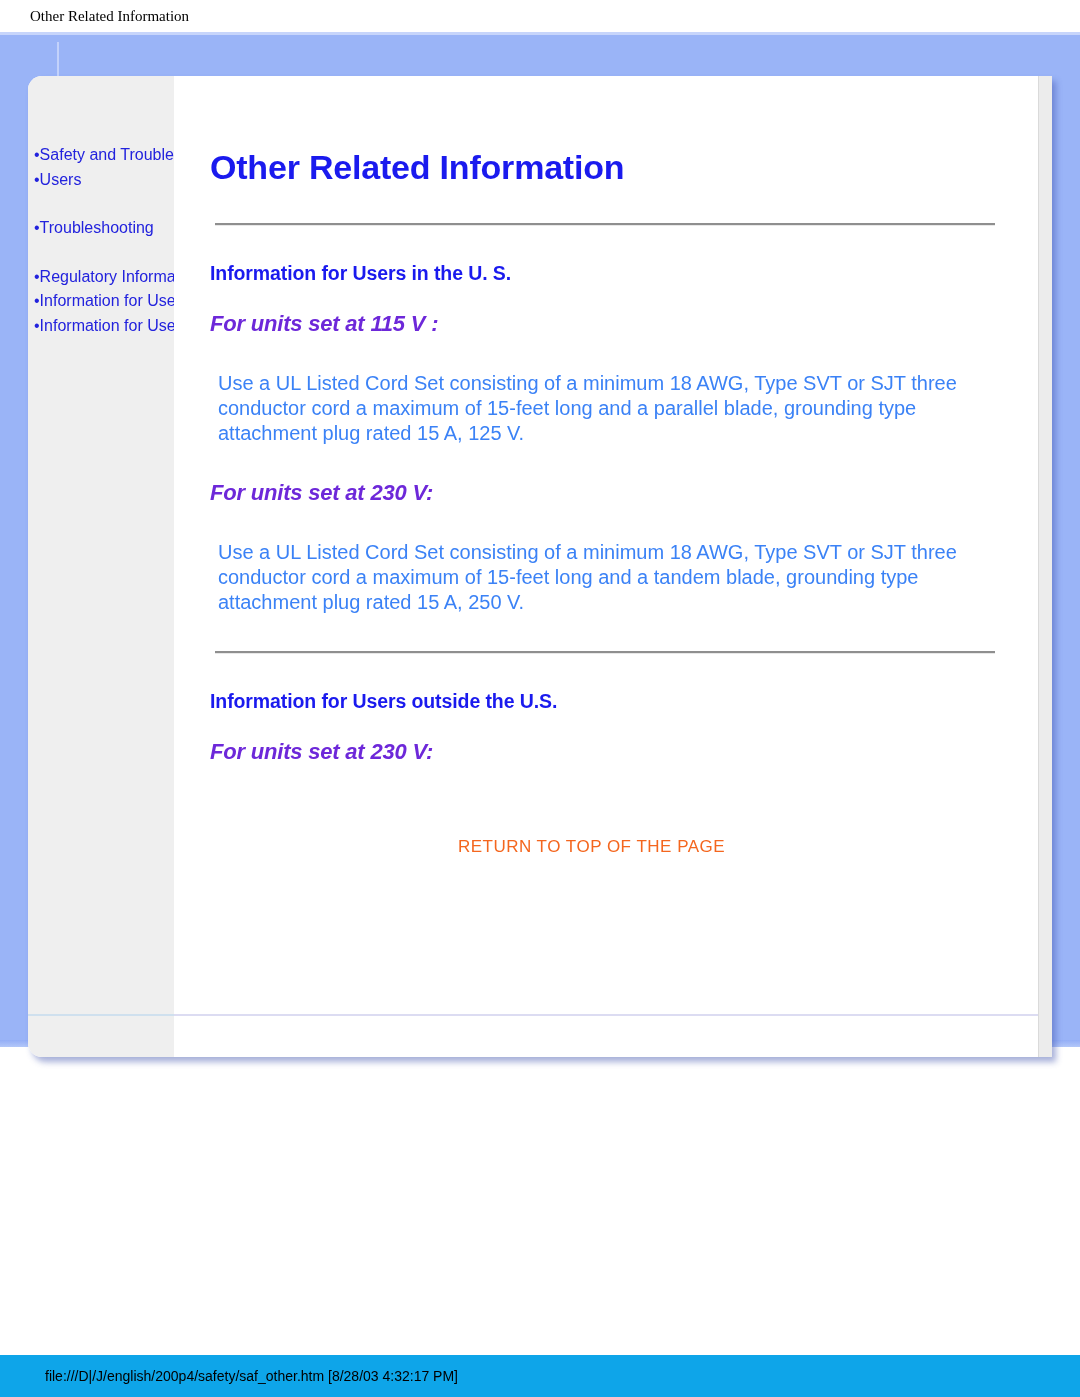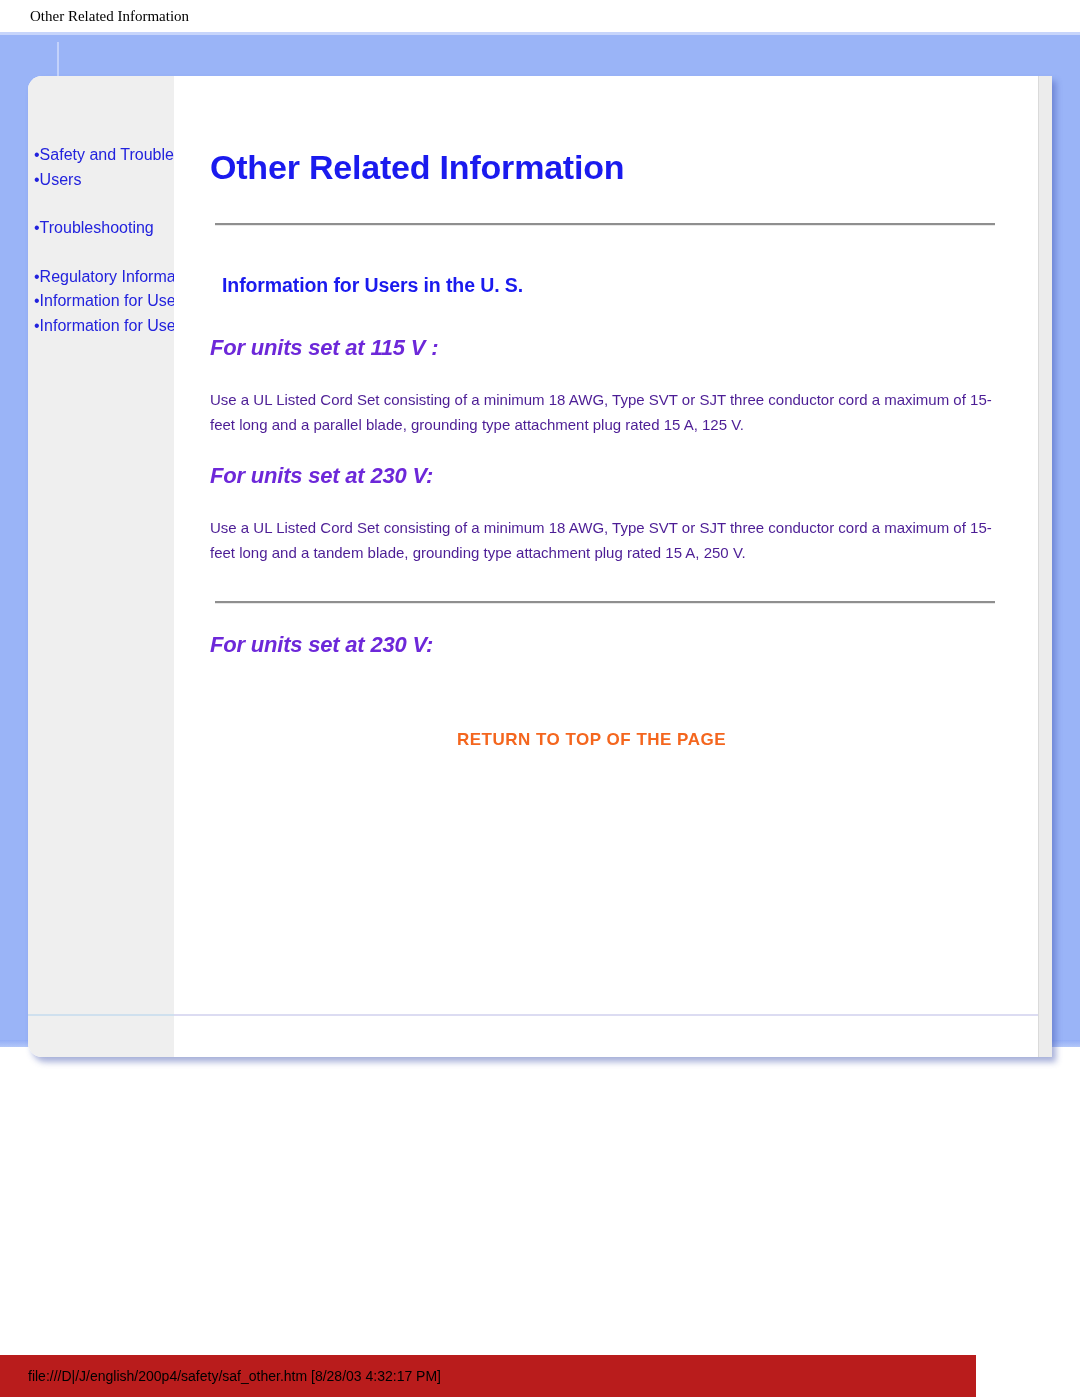--- a/index.html
+++ b/index.html
@@ -148,52 +148,52 @@
     margin: 36px 18px 0 5px;
     height: 0;
   }
   .section {
     padding-top: 2px;
   }
   .section-heading {
     color: #1a1aee;
     font-size: 19.5px;
     font-weight: bold;
-    margin: 12px;
+    margin: 0;
     padding-top: 34px;
     letter-spacing: -0.1px;
   }
   .subheading {
     font-size: 22px;
     font-style: italic;
     color: #6d28d9;
     margin: 0;
     padding-top: 26px;
     letter-spacing: -0.2px;
   }
   .body-text {
-    font-size: 15px;
-    color: #4c1d95;
+    font-size: 20px;
+    color: #3b82f6;
     line-height: 25px;
-    margin: 0;
+    margin: 8px;
     padding-top: 26px;
     max-width: 810px;
   }
   .rule-2 {
     margin-top: 40px;
   }
   .return-link-wrap {
     text-align: center;
     padding-top: 72px;
     padding-right: 40px;
   }
   .return-link {
     color: #f4661e;
     font-size: 17px;
-    font-weight: bold;
+    font-weight: normal;
     letter-spacing: 0.5px;
     text-decoration: none;
     cursor: pointer;
   }
   .blue-rule {
     position: absolute;
     left: 146px;
     bottom: 41px;
     width: 864px;
     height: 2px;
@@ -206,29 +206,29 @@
     width: 864px;
     height: 2px;
     background: #dcdcf2;
   }
 
   
   .print-footer {
     position: absolute;
     left: 0;
     bottom: 0;
-    width: 976px;
+    width: 1080px;
     height: 42px;
     font-family: "Liberation Sans", sans-serif;
     font-size: 14px;
     color: #000000;
     line-height: 42px;
-    padding-left: 28px;
-    box-sizing: border-box;
-    background: #b91c1c;
+    padding-left: 45px;
+    box-sizing: border-box;
+    background: #0ea5e9;
   }
 </style>
 </head>
 <body>
 
 <div class="print-header">Other Related Information</div>
 
 <div class="frame">
   <div class="frame-top-line"></div>
   <div class="frame-inner-line"></div>
@@ -273,20 +273,21 @@
         <h3 class="subheading">For units set at 115 V :</h3>
         <p class="body-text">Use a UL Listed Cord Set consisting of a minimum 18 AWG, Type SVT or SJT three conductor cord a maximum of 15-feet long and a parallel blade, grounding type attachment plug rated 15 A, 125 V.</p>
 
         <h3 class="subheading">For units set at 230 V:</h3>
         <p class="body-text">Use a UL Listed Cord Set consisting of a minimum 18 AWG, Type SVT or SJT three conductor cord a maximum of 15-feet long and a tandem blade, grounding type attachment plug rated 15 A, 250 V.</p>
       </div>
 
       <hr class="rule rule-2">
 
       <div class="section">
+        <h2 class="section-heading">Information for Users outside the U.S.</h2>
 
         <h3 class="subheading">For units set at 230 V:</h3>
       </div>
 
       <div class="return-link-wrap">
         <a class="return-link">RETURN TO TOP OF THE PAGE</a>
       </div>
 
     </div>
 

